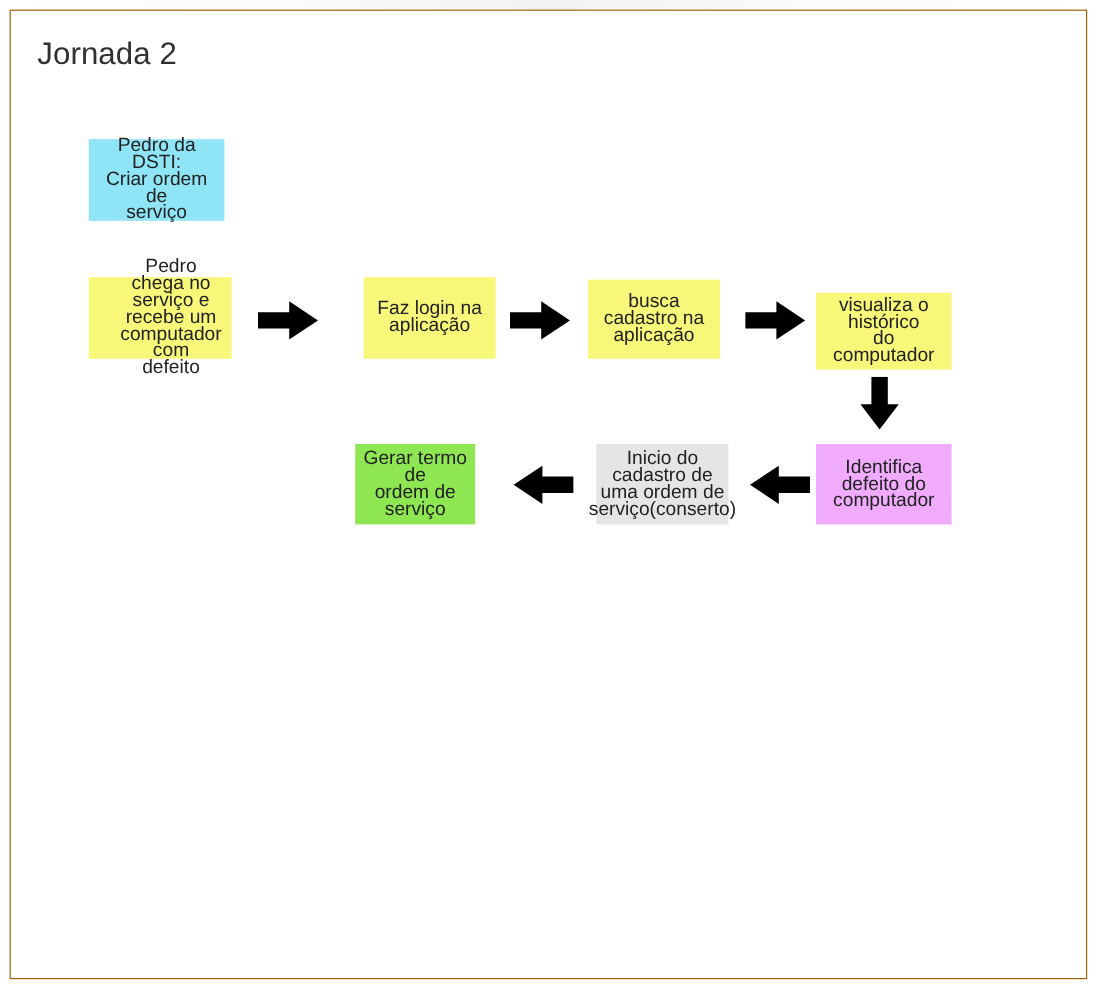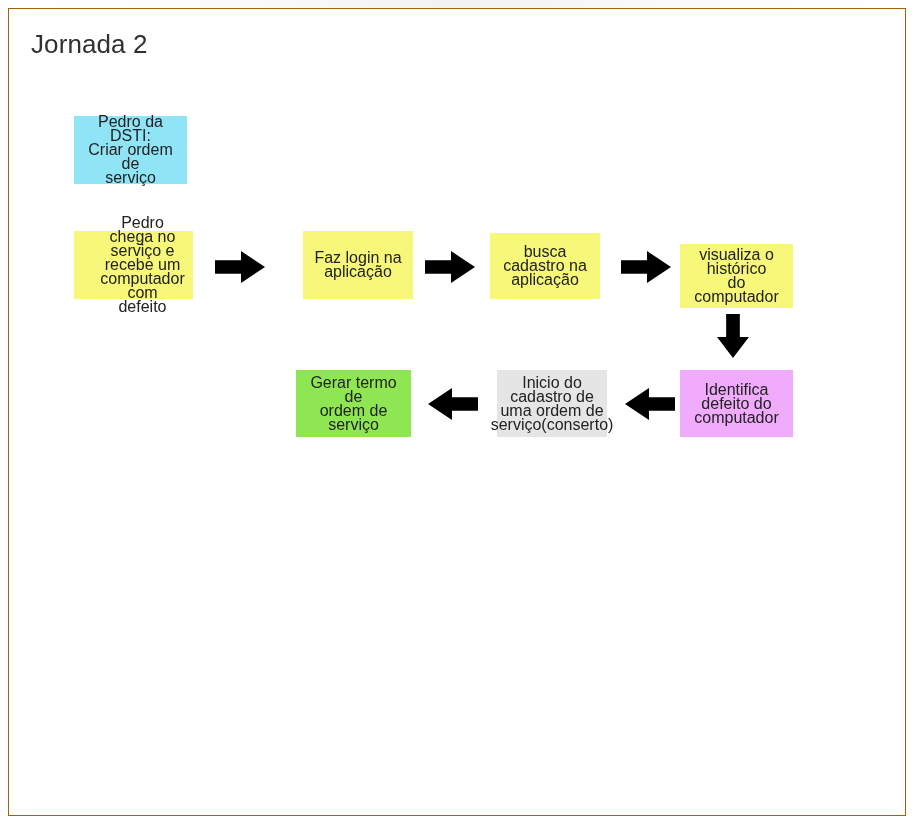--- a/index.html
+++ b/index.html
@@ -89,21 +89,21 @@
 aplicação</div>
       <div class="node" style="left: 481px; top: 224px; width: 110px; height: 66px; background: rgb(247, 247, 122);">busca cadastro na
 aplicação</div>
       <div class="node" style="left: 671px; top: 223px; width: 113px; height: 64px; background: rgb(247, 247, 122); margin-top: 12px;">visualiza o histórico
 do computador</div>
       <div class="node" style="left: 671px; top: 361px; width: 113px; height: 67px; background: #f0abfc;">Identifica defeito do
 computador</div>
       <div class="node" style="left: 488px; top: 361px; width: 110px; height: 67px; background: #e5e5e5;">Inicio do cadastro de
 uma ordem de
 serviço(conserto)</div>
-      <div class="node" style="left: 287px; top: 361px; width: 115px; height: 67px; background: rgb(143, 230, 83);">Gerar termo de
+      <div class="node" style="left: 287px; top: 361px; width: 100px; height: 67px; background: rgb(143, 230, 83);">Gerar termo de
 ordem de serviço</div>
     </div>
   <div id="arrows-layer">
       <span class="arrow" style="left: 206px; top: 239px; width: 50px; height: 38px;">
         <svg width="50" height="38" viewBox="0 0 100 100" preserveAspectRatio="none">
           <path d="M0,32 L52,32 L52,8 L100,50 L52,92 L52,68 L0,68 Z" fill="#000000"></path>
         </svg>
       </span>
       <span class="arrow" style="left: 416px; top: 239px; width: 50px; height: 38px;">
         <svg width="50" height="38" viewBox="0 0 100 100" preserveAspectRatio="none">

